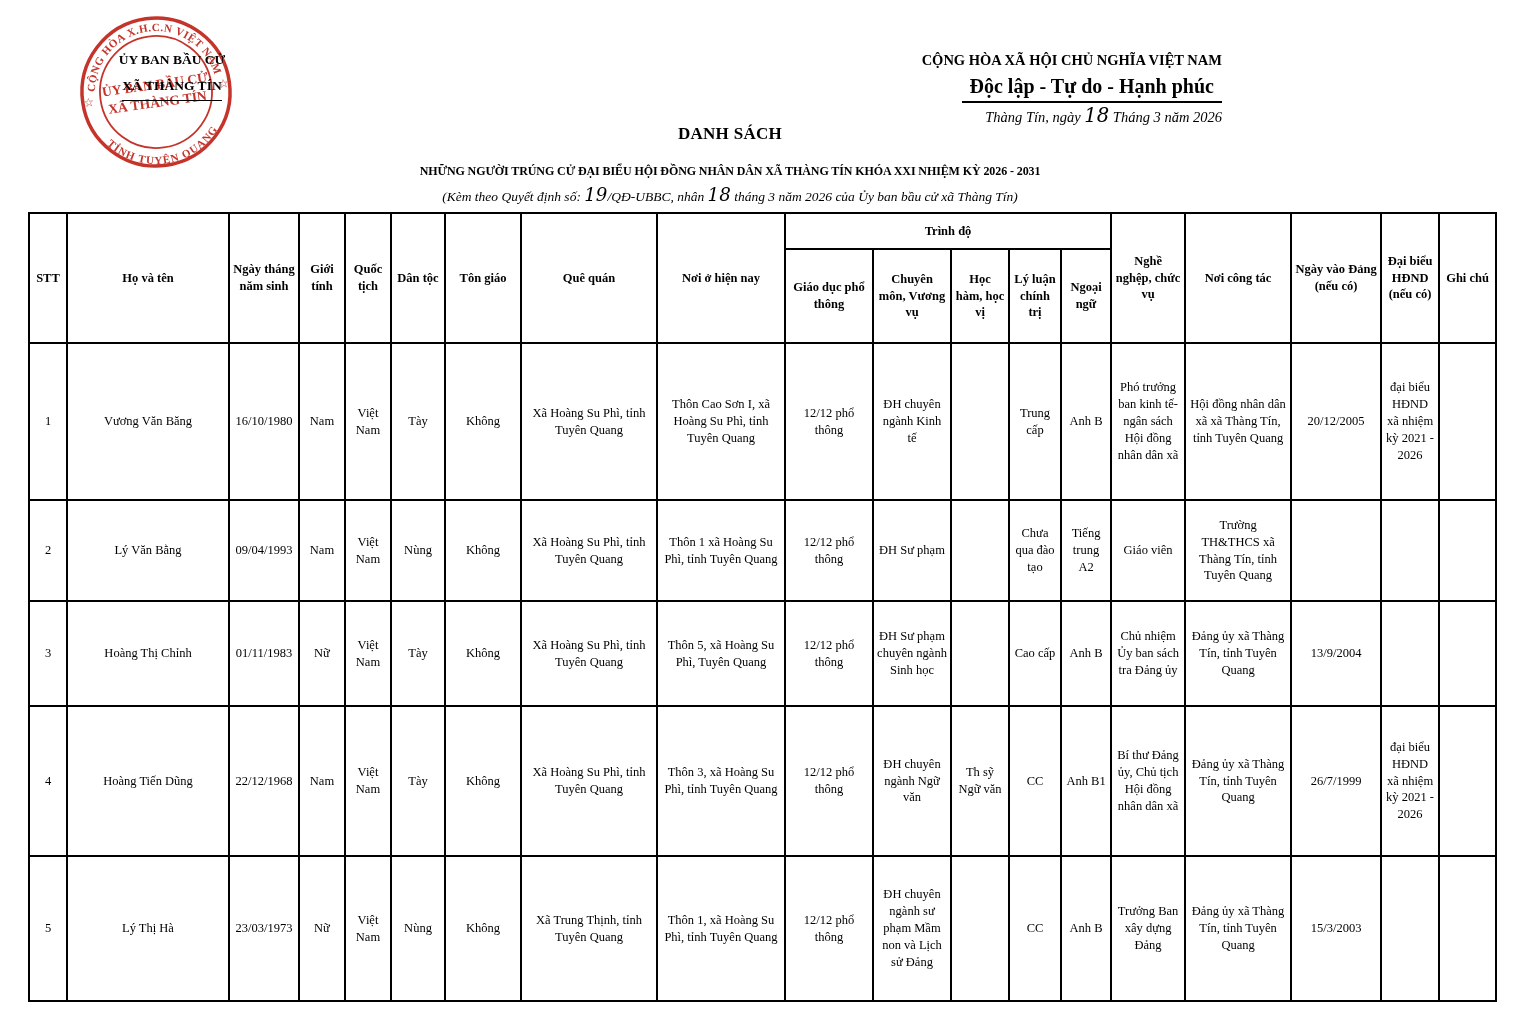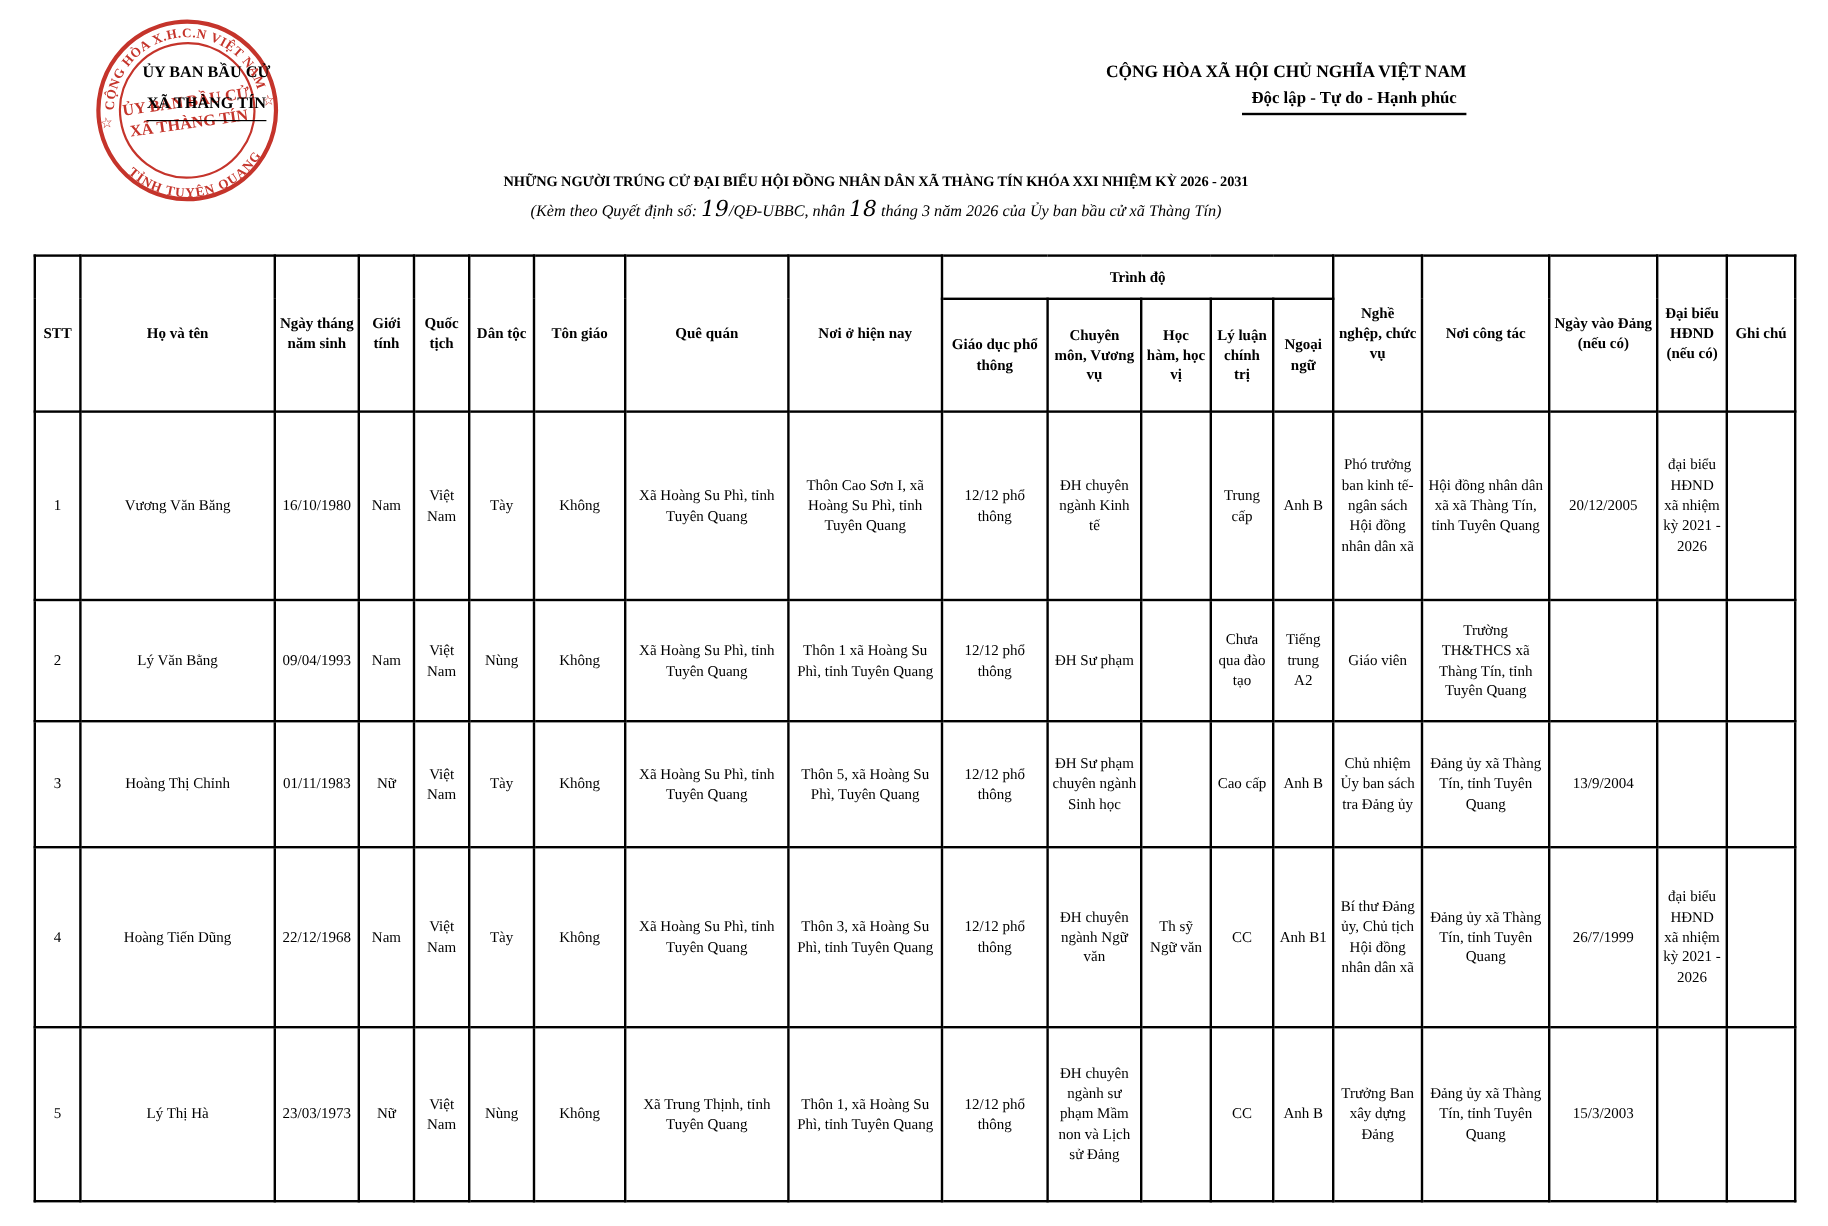--- a/index.html
+++ b/index.html
@@ -45,21 +45,21 @@
     position: absolute;
     left: 858px;
     top: 52px;
     width: 364px;
     text-align: right;
   }
   .national-header .nh1 { font-weight: bold; font-size: 14.5px; }
   .national-header .nh2 {
     display: inline-block;
     font-weight: bold;
-    font-size: 14px;
+    font-size: 20px;
     margin-top: 6px;
     border-bottom: 2px solid #000;
     padding: 0 8px 3px 8px;
   }
   .national-header .nh3 {
     font-style: italic;
     font-size: 14.5px;
     margin-top: 5px;
   }
 
@@ -135,23 +135,25 @@
   </svg>
 
   <div class="org-header">
     <div>ỦY BAN BẦU CỬ</div>
     <div><span class="u">XÃ THÀNG TÍN</span></div>
   </div>
 
   <div class="national-header">
     <div class="nh1">CỘNG HÒA XÃ HỘI CHỦ NGHĨA VIỆT NAM</div>
     <div><span class="nh2">Độc lập - Tự do - Hạnh phúc</span></div>
+    <div class="nh3"><span>Thàng Tín, ngày </span><span class="handwritten">18</span><span> Tháng 3 năm 2026</span></div>
   </div>
 
   <div class="title-block">
+    <div class="t1">DANH SÁCH</div>
     <div class="t2">NHỮNG NGƯỜI TRÚNG CỬ ĐẠI BIỂU HỘI ĐỒNG NHÂN DÂN XÃ THÀNG TÍN KHÓA XXI NHIỆM KỲ 2026 - 2031</div>
     <div class="t3"><span>(Kèm theo Quyết định số: </span><span class="handwritten">19</span><span>/QĐ-UBBC, nhân </span><span class="handwritten">18</span><span> tháng 3 năm 2026 của Ủy ban bầu cử xã Thàng Tín)</span></div>
   </div>
 
   <table class="main">
     <colgroup>
       <col style="width:38px">
         <col style="width:162px">
         <col style="width:70px">
         <col style="width:46px">

